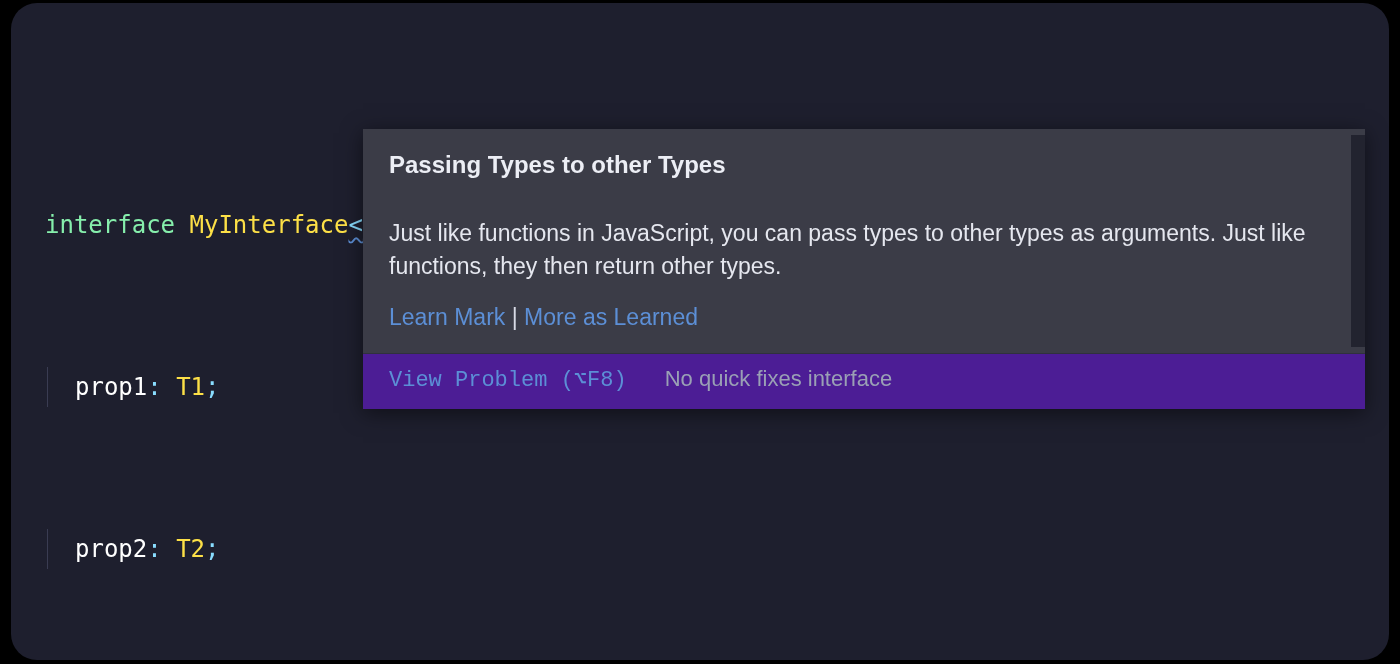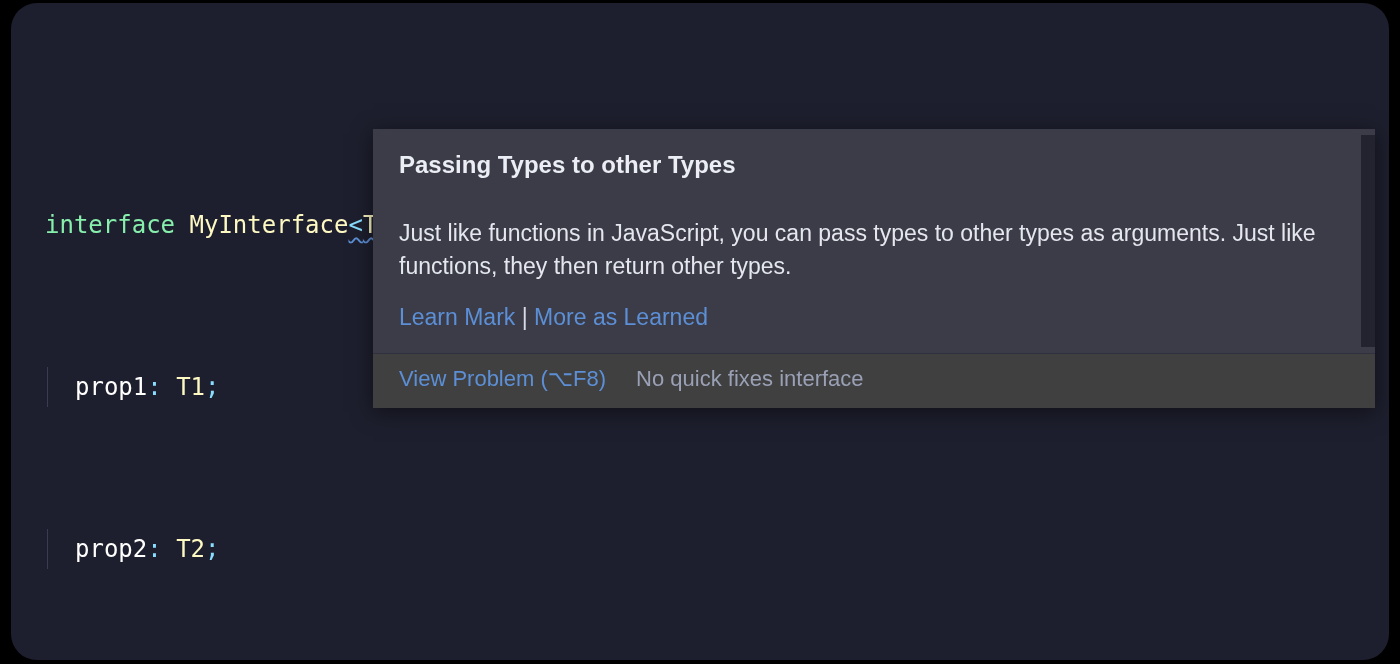--- a/index.html
+++ b/index.html
@@ -27,38 +27,38 @@
   }
   .indent-guide {
     display: inline-block;
     width: 28px;
     border-left: 1px solid #3a3c52;
     height: 40px;
     vertical-align: top;
     margin-left: 2px;
   }
   .kw-blue   { color: #86efac; }
-  .type-teal { color: #fef9c3; text-align: center; }
+  .type-teal { color: #fde047; text-align: center; }
   .ident     { color: #ffffff; }
   .punct     { color: #89ddff; }
   .brace     { color: #e0d96b; }
   .squiggle {
     text-decoration-line: underline;
     text-decoration-style: wavy;
     text-decoration-color: #5c8fd6;
     text-decoration-thickness: 2px;
     text-underline-offset: 4px;
   }
 
   .hover-popup {
     position: absolute;
-    left: 362px;
+    left: 352px;
     top: 126px;
     width: 1002px;
-    background: #404040;
+    background: #4c1d95;
     box-shadow: 0 4px 20px rgba(0,0,0,0.5);
     font-family: -apple-system, BlinkMacSystemFont, "Segoe UI", Helvetica, Arial, sans-serif;
     color: #d8dae5;
   }
   .popup-main {
     background: #3b3c47;
     padding: 22px 26px 22px 26px;
     position: relative;
   }
   .popup-main::after {
@@ -95,21 +95,21 @@
     color: #9aa0b5;
   }
   .popup-source .slug { color: #c5c8d8; }
 
   .popup-footer {
     border-top: 1px solid #30313e;
     padding: 12px 26px 16px 26px;
     font-size: 22px;
     font-family: -apple-system, BlinkMacSystemFont, "Segoe UI", Helvetica, Arial, sans-serif;
   }
-  .popup-footer .view-problem { color: #5c8fd6; margin-right: 30px; }
+  .popup-footer .view-problem { color: #5c8fd6; margin-right: 38px; font-family: Liberation Mono, monospace; }
   .popup-footer .quickfix { color: #9aa0b5; }
 </style>
 </head>
 <body>
 
 <div class="editor-frame">
 
   <div class="code">
     
     <div><span class="kw-blue">interface </span><span class="type-teal">MyInterface</span><span class="punct squiggle">&lt;</span><span class="type-teal squiggle">T1</span><span class="punct squiggle">, </span><span class="type-teal squiggle">T2</span><span class="punct squiggle">&gt;</span><span> </span><span class="brace">{</span></div>

